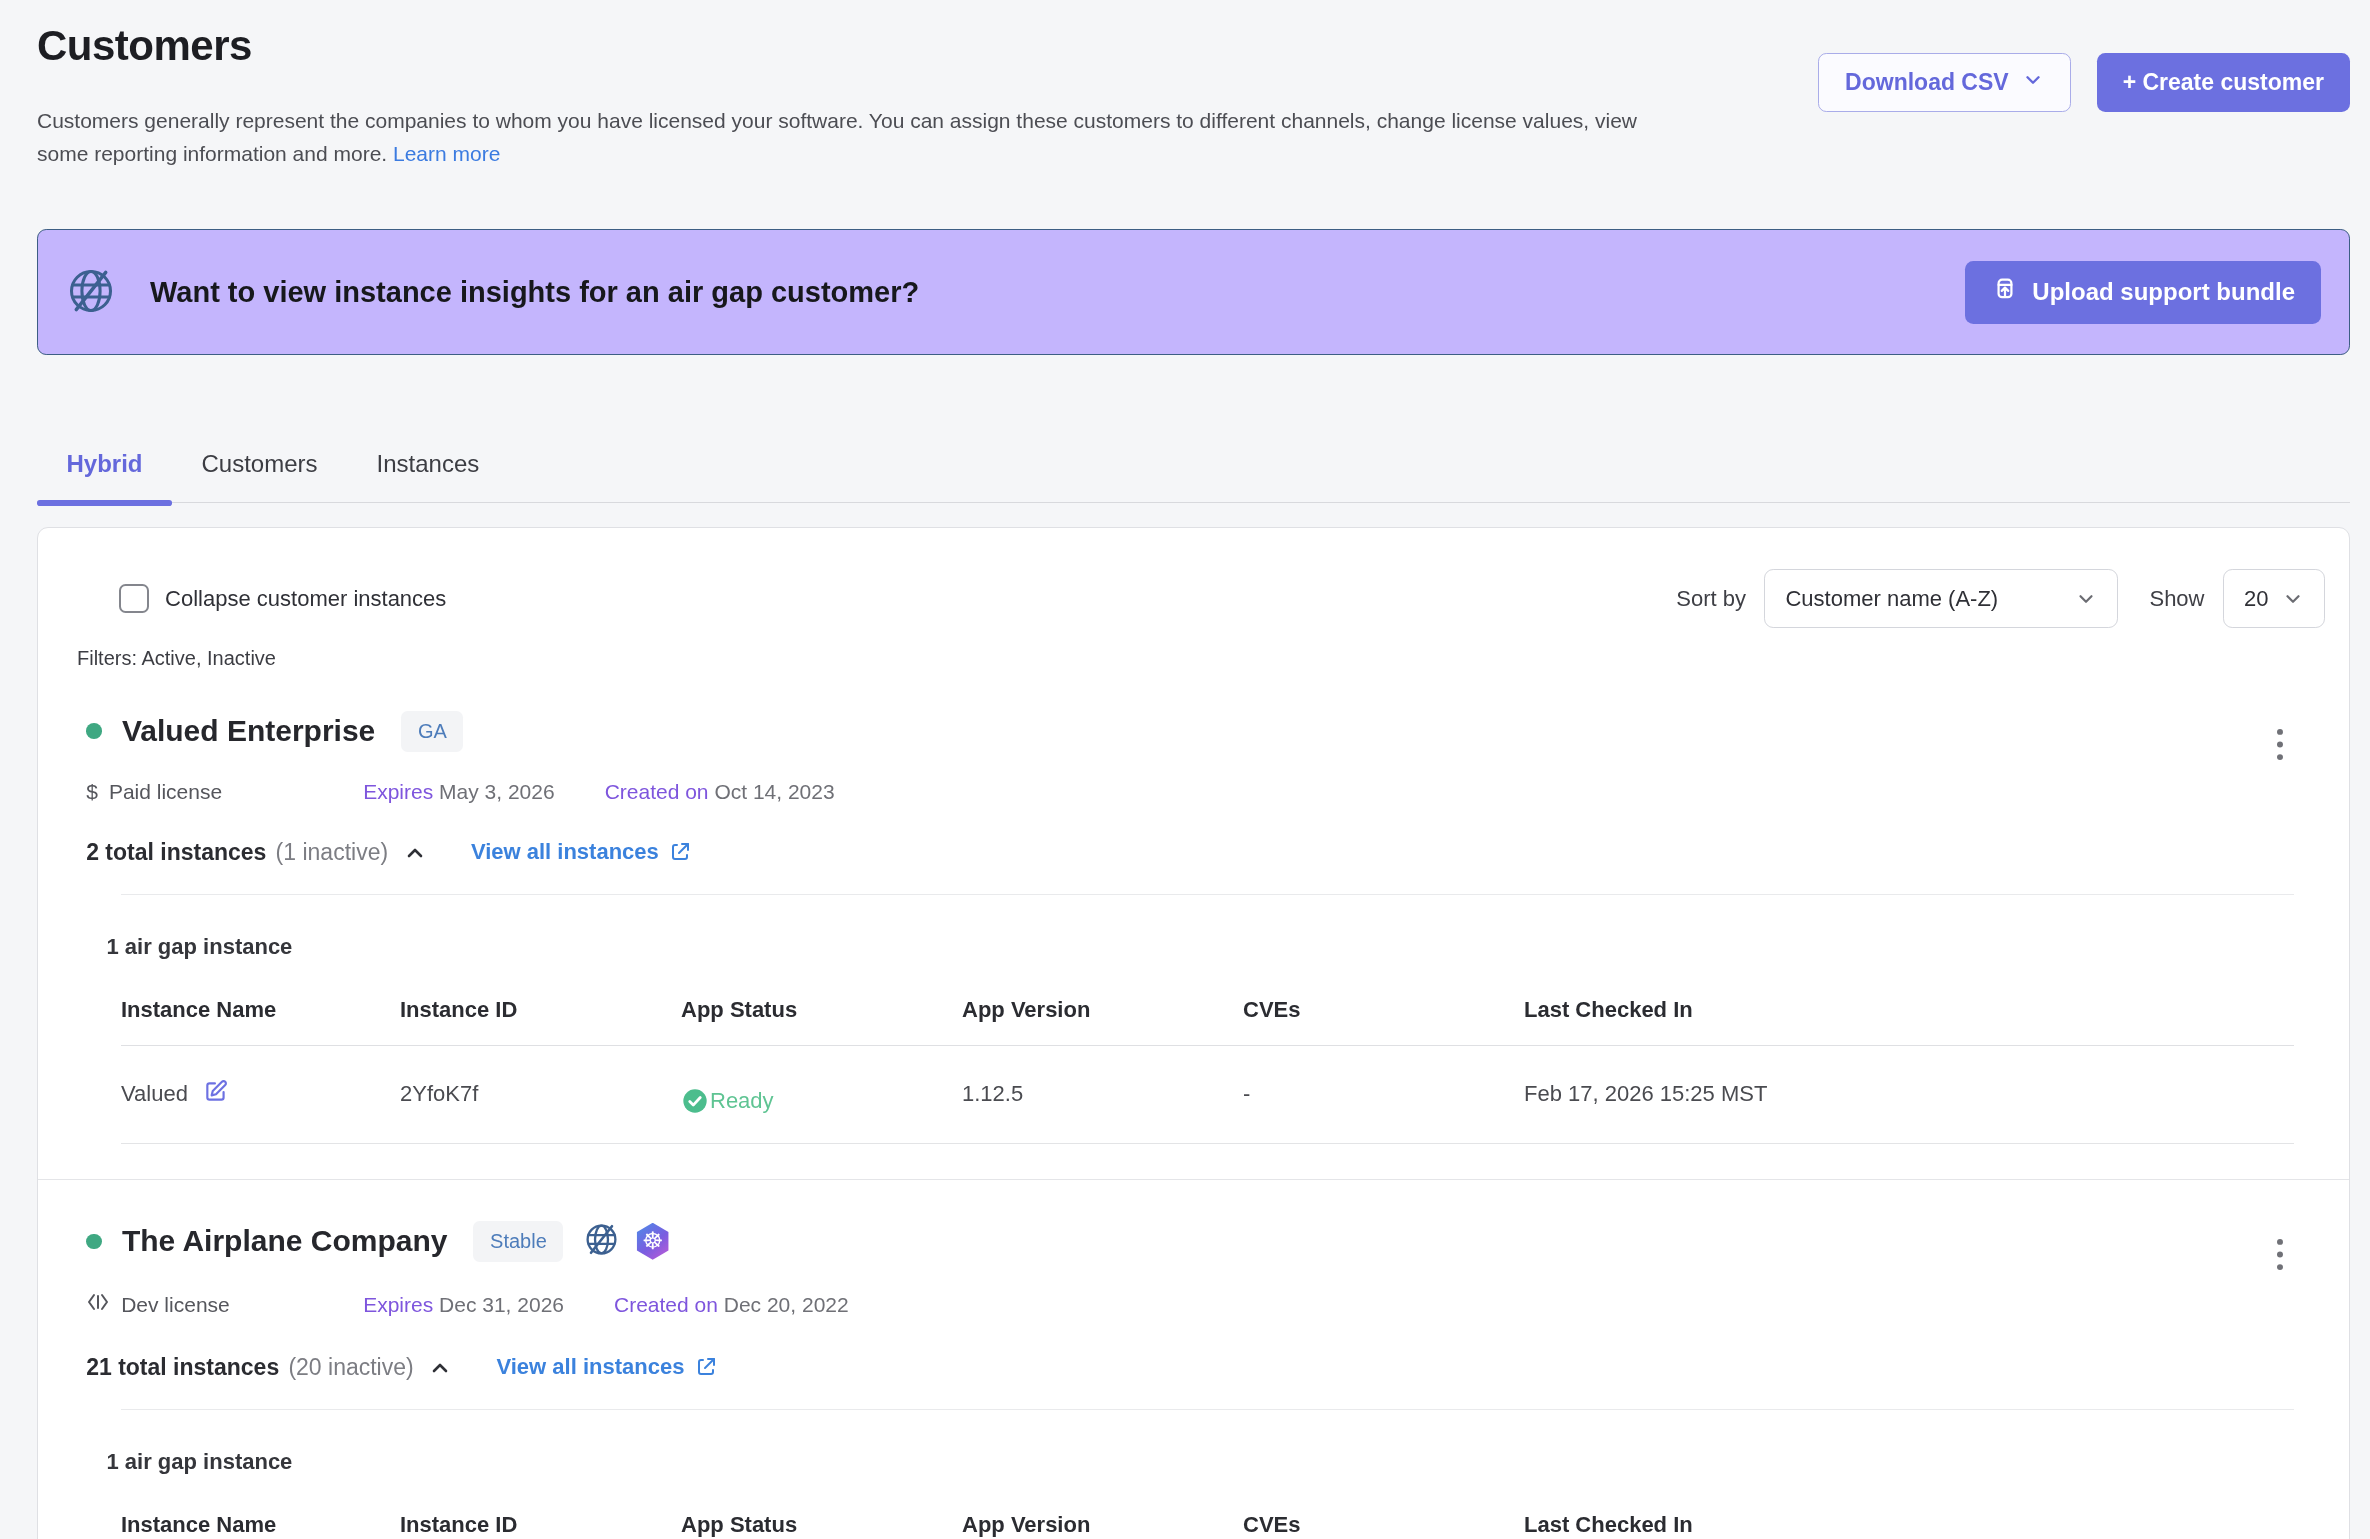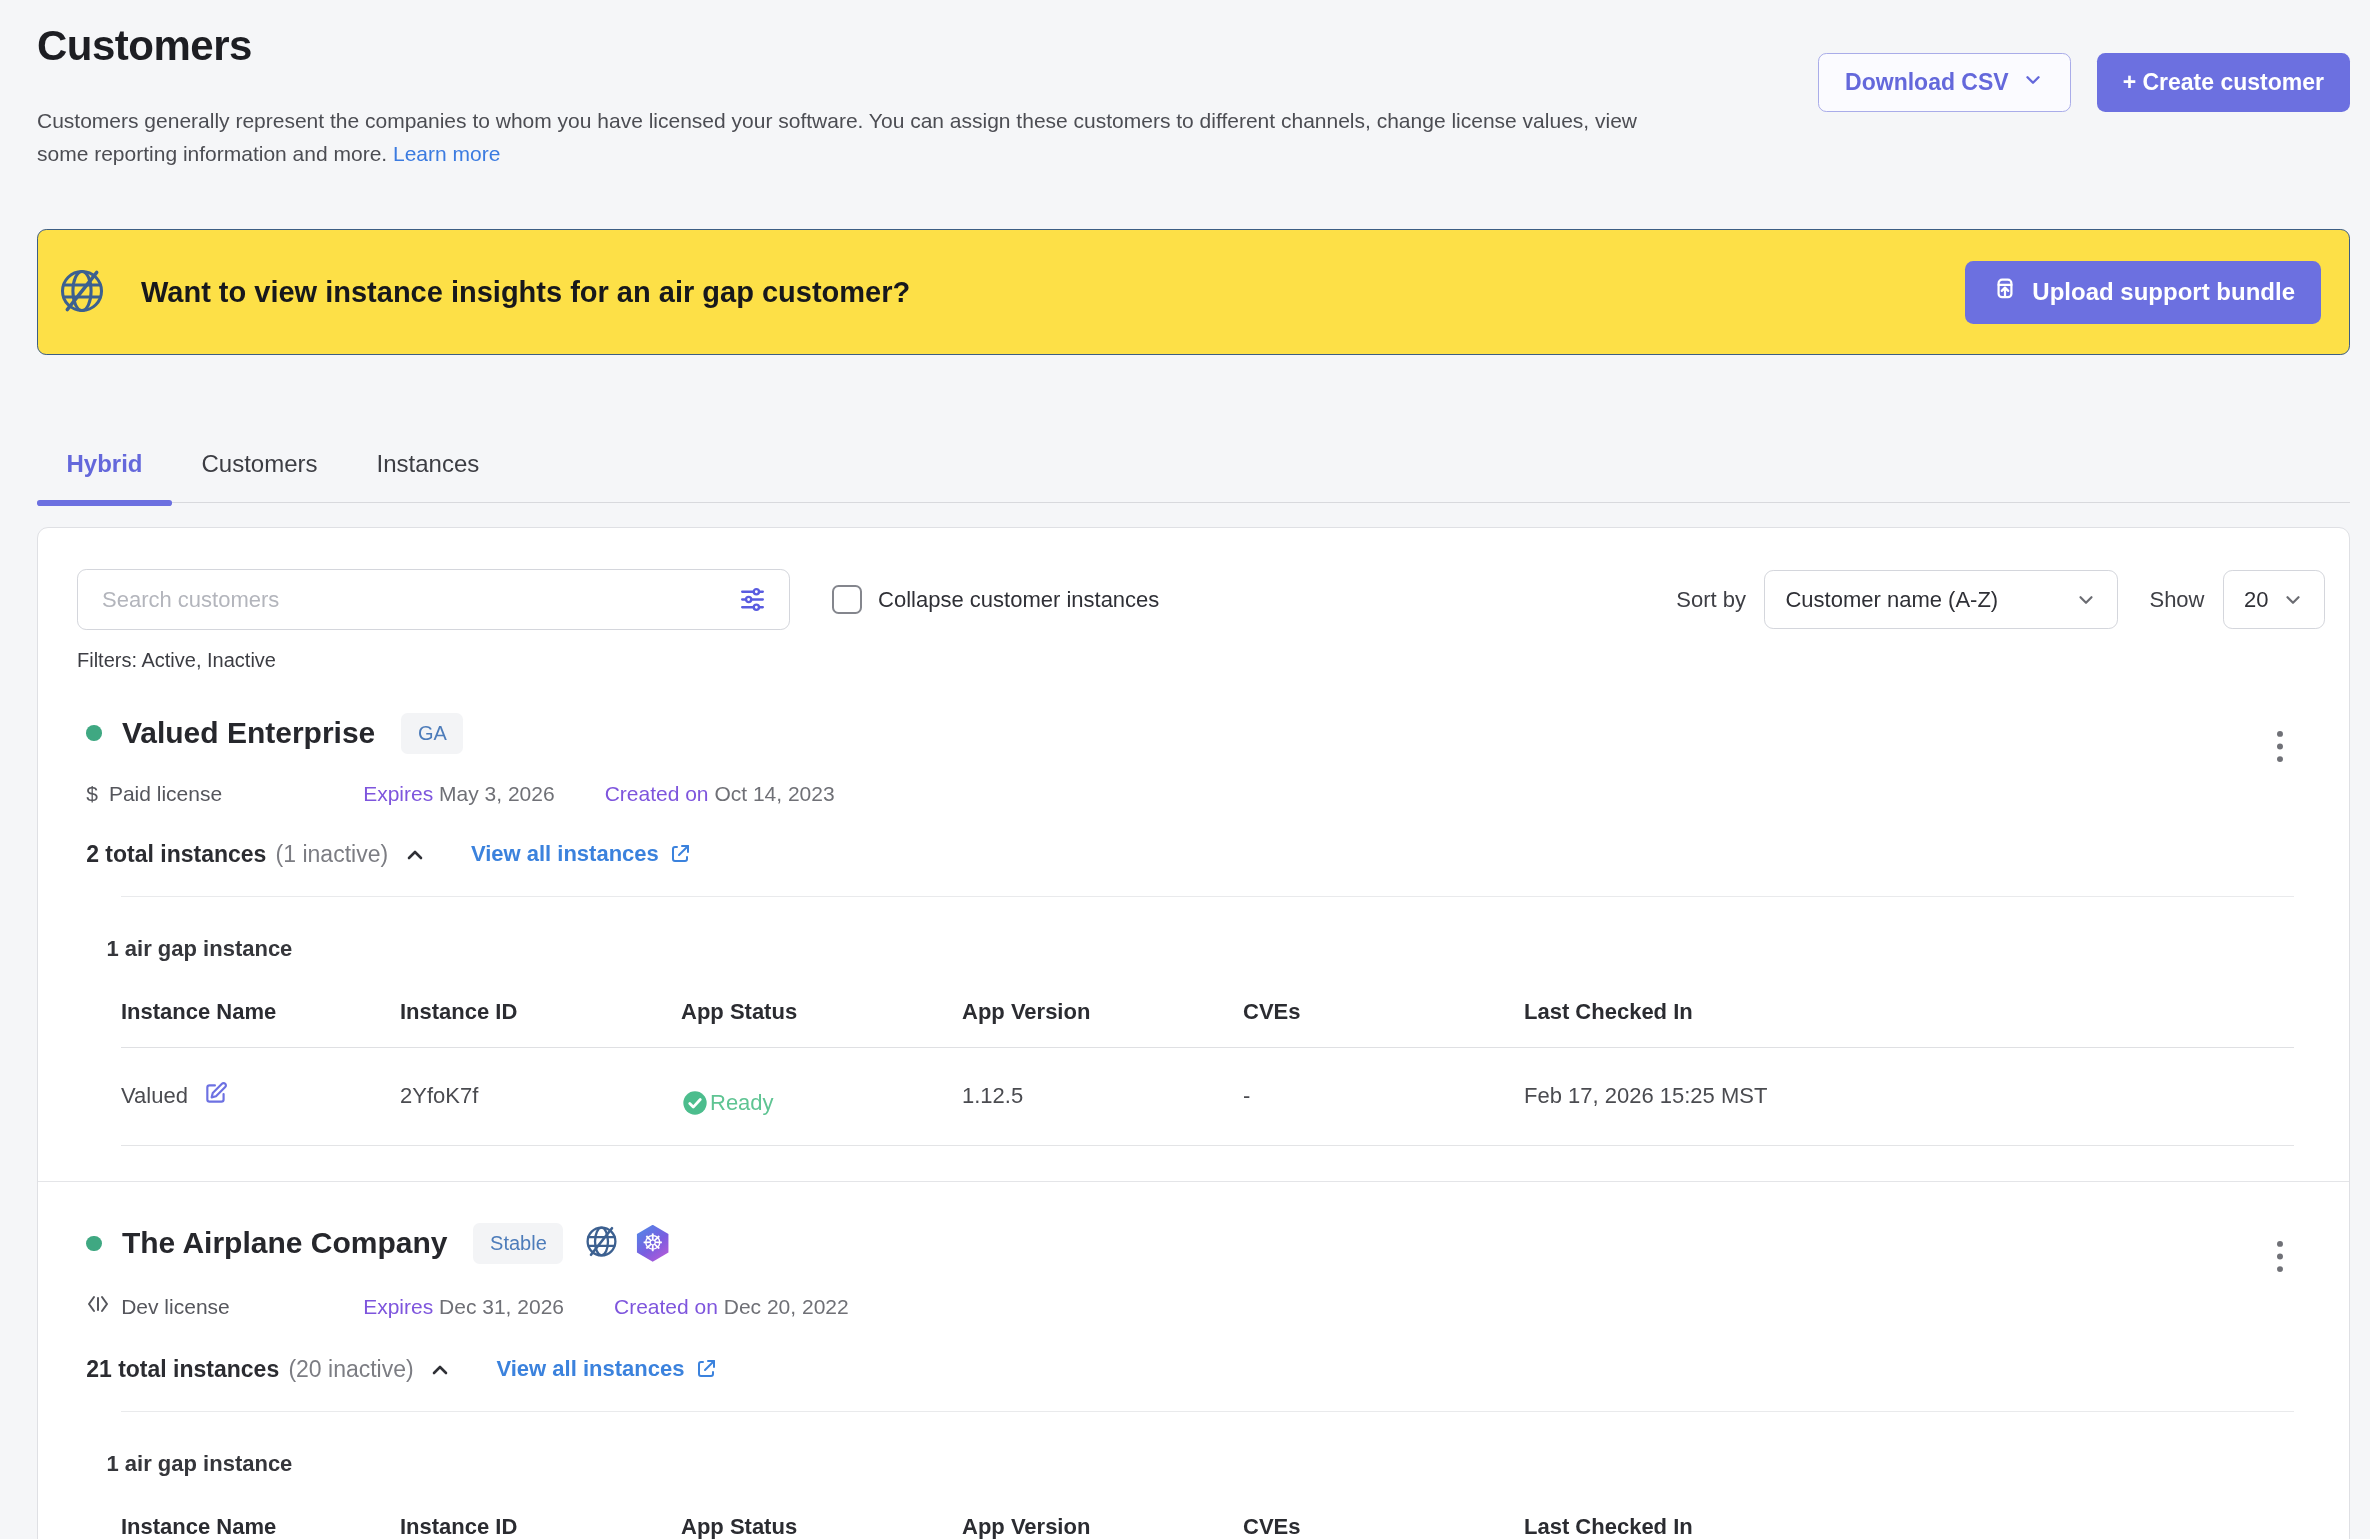--- a/index.html
+++ b/index.html
@@ -16,22 +16,22 @@
   .page-title { font-size:42px; font-weight:800; color:#1d1e23; letter-spacing:-0.5px; }
   .header-actions { display:flex; gap:26px; margin-top:31px; }
   .btn { display:flex; align-items:center; gap:13px; height:59px; padding:0 26px;
          border-radius:8.3px; font-size:23px; font-weight:700; cursor:pointer; border:none; }
   .btn-outline { background:#fbfbff; color:#6468db; border:1.8px solid #9late; border:1.8px solid #a9ace9; }
   .btn-primary { background:#6c70e0; color:#ffffff; }
   .desc { margin-top:35px; max-width:1652px; font-size:21px; line-height:1.55; color:#4c4d53; }
   .link { color:#3b7be0; cursor:pointer; }
 
   
-  .banner { margin-top:59px; height:126px; background:#fde047; border:1.8px solid #3d5e84;
-            border-radius:9.2px; display:flex; align-items:center; padding:0 28px 0 18px; }
+  .banner { margin-top:59px; height:126px; background:#c4b5fd; border:1.8px solid #3d5e84;
+            border-radius:9.2px; display:flex; align-items:center; padding:0 28px 0 27px; }
   .banner-title { font-size:29px; font-weight:800; color:#17181c; margin-left:33px; flex:1; }
   .banner .btn-primary { height:63px; font-size:24px; }
 
   
   .tabs { margin-top:95px; display:flex; border-bottom:1.8px solid #d8d9dd; }
   .tab { padding:0 29.5px 24px 29.5px; font-size:24px; color:#3c3d43; cursor:pointer; position:relative; }
   .tab.active { color:#6468db; font-weight:700; }
   .tab.active::after { content:""; position:absolute; left:0; right:0; bottom:-3.7px; height:5.5px;
                        background:#6c70e0; border-radius:2.8px; }
 
@@ -152,31 +152,20 @@
 
   <div class="tabs">
     <div class="tab active">Hybrid</div>
     <div class="tab">Customers</div>
     <div class="tab">Instances</div>
   </div>
 
   <div class="card">
 
     <div class="controls">
-      <div class="search-wrap">
-        <input class="search-input" type="text" placeholder="Search customers" style="">
-        <span class="search-filter-icon">
-          <svg width="31" height="31" viewBox="0 0 24 24" fill="none" stroke="#5a5ce0" stroke-width="1.8" stroke-linecap="round">
-            <path d="M4 6h16M4 12h16M4 18h16"></path>
-            <circle cx="15" cy="6" r="2" fill="#ffffff"></circle>
-            <circle cx="9" cy="12" r="2" fill="#ffffff"></circle>
-            <circle cx="15" cy="18" r="2" fill="#ffffff"></circle>
-          </svg>
-        </span>
-      </div>
       <div class="checkbox-row">
         <div class="checkbox"></div>
         <div class="checkbox-label">Collapse customer instances</div>
       </div>
       <div class="controls-spacer"></div>
       <span class="sort-label">Sort by</span>
       <div class="select sort">
         <span>Customer name (A-Z)</span>
         <svg width="22" height="22" viewBox="0 0 24 24" fill="none" stroke="#6b6c72" stroke-width="2.4" stroke-linecap="round" stroke-linejoin="round">
             <polyline points="6 9 12 15 18 9"></polyline>

